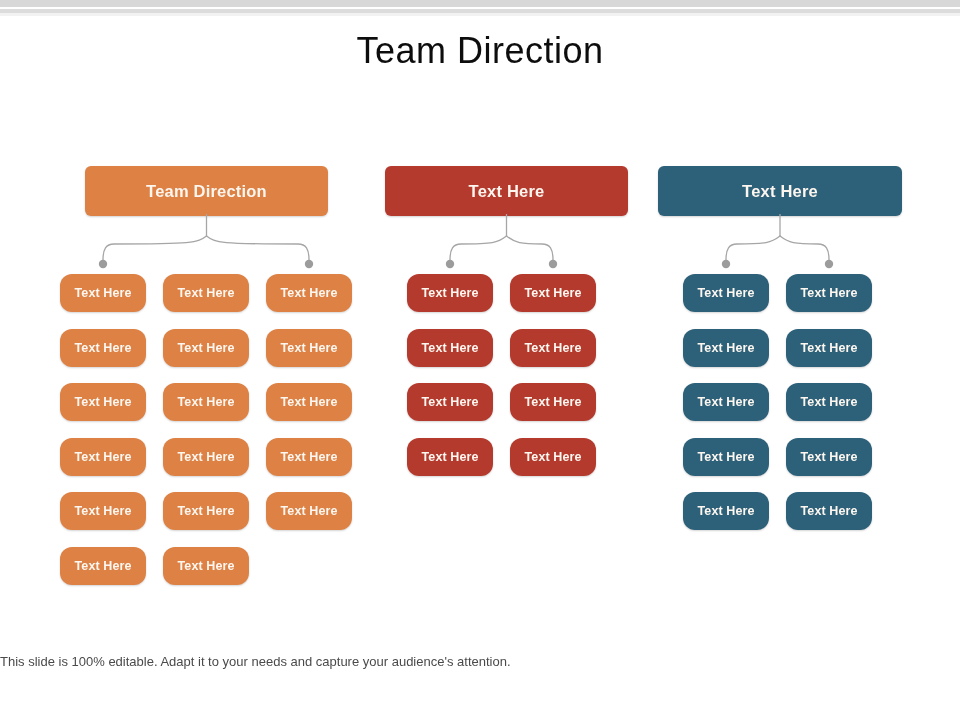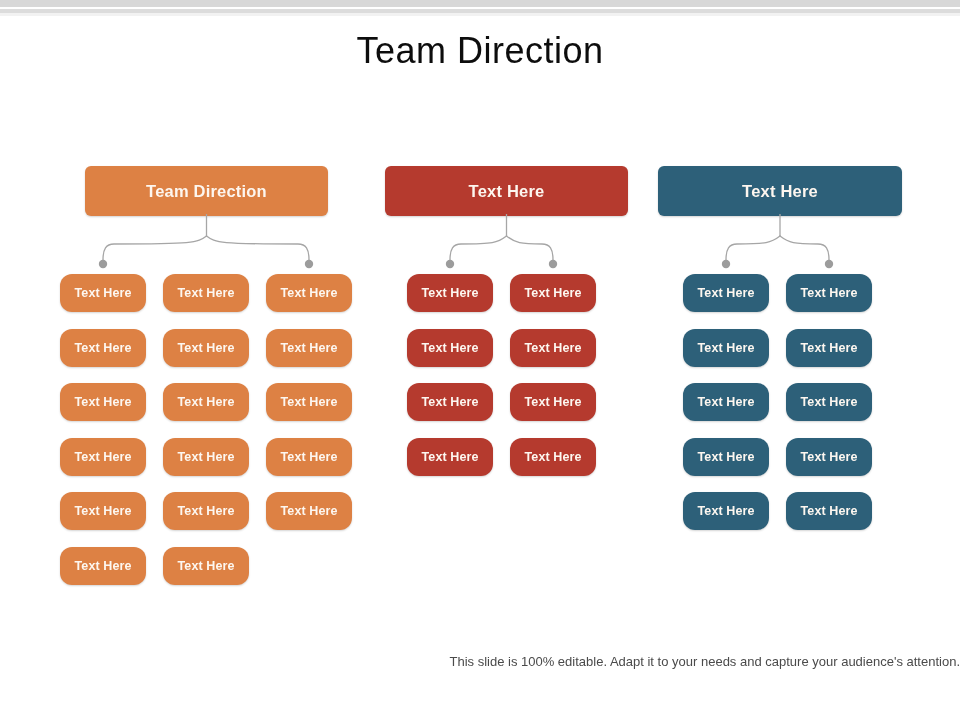--- a/index.html
+++ b/index.html
@@ -112,21 +112,21 @@
     box-sizing: border-box;
     white-space: nowrap;
   }
 
   
   .footer-note {
     position: absolute;
     left: 0;
     top: 638px;
     width: 960px;
-    text-align: right;
+    text-align: left;
     font-size: 13px;
     color: #4a4a4a;
     white-space: nowrap;
   }
 </style>
 </head>
 <body>
 
 <div class="top-band band-a"></div>
 <div class="top-band band-b"></div>

